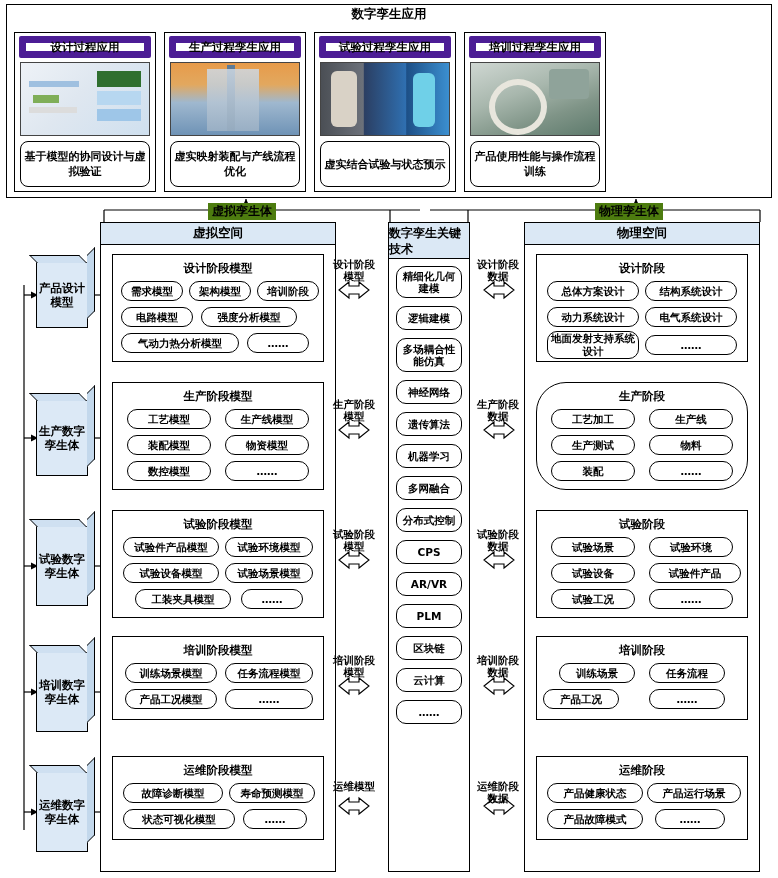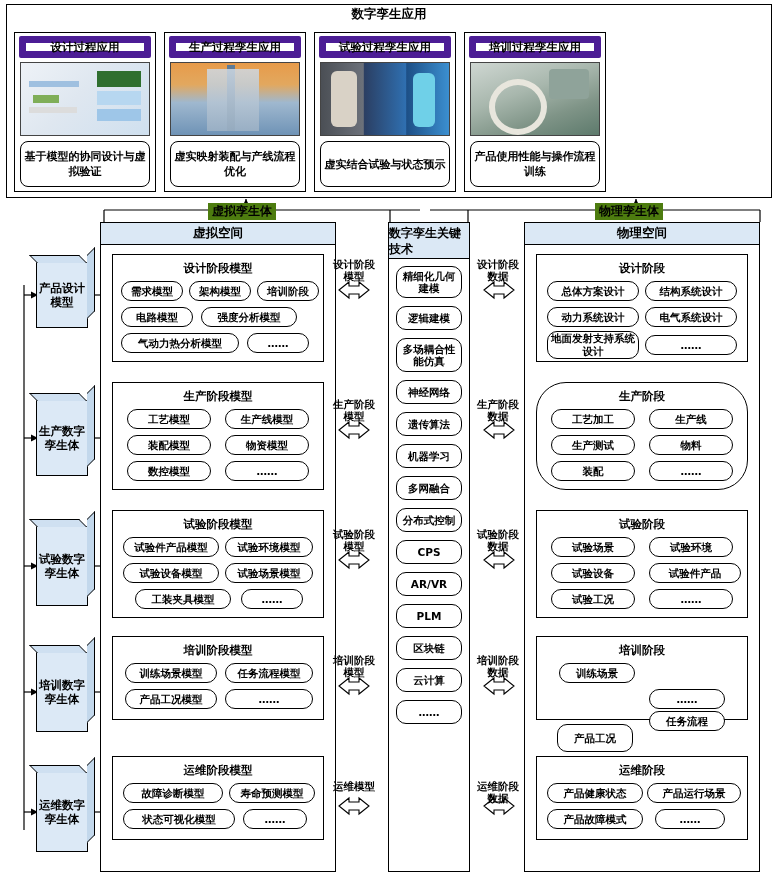--- a/index.html
+++ b/index.html
@@ -274,22 +274,22 @@
     <div class="pill" style="left:112px;top:26px;width:84px;height:20px;">试验环境</div>
     <div class="pill" style="left:14px;top:52px;width:84px;height:20px;">试验设备</div>
     <div class="pill" style="left:112px;top:52px;width:92px;height:20px;">试验件产品</div>
     <div class="pill" style="left:14px;top:78px;width:84px;height:20px;">试验工况</div>
     <div class="pill" style="left:112px;top:78px;width:84px;height:20px;">……</div>
   </div>
 
   <div class="group" style="left:536px;top:636px;width:212px;height:84px;">
     <div class="ghead">培训阶段</div>
     <div class="pill" style="left:22px;top:26px;width:76px;height:20px;">训练场景</div>
-    <div class="pill" style="left:112px;top:26px;width:76px;height:20px;margin-top:48px;">任务流程</div>
-    <div class="pill" style="left:20px;top:52px;width:76px;height:28px;margin-top:35px;">产品工况</div>
+    <div class="pill" style="left:112px;top:26px;width:76px;height:20px;">任务流程</div>
+    <div class="pill" style="left:6px;top:52px;width:76px;height:20px;">产品工况</div>
     <div class="pill" style="left:112px;top:52px;width:76px;height:20px;">……</div>
   </div>
 
   <div class="group" style="left:536px;top:756px;width:212px;height:84px;">
     <div class="ghead">运维阶段</div>
     <div class="pill" style="left:10px;top:26px;width:96px;height:20px;">产品健康状态</div>
     <div class="pill" style="left:110px;top:26px;width:94px;height:20px;">产品运行场景</div>
     <div class="pill" style="left:10px;top:52px;width:96px;height:20px;">产品故障模式</div>
     <div class="pill" style="left:118px;top:52px;width:70px;height:20px;">……</div>
   </div>

